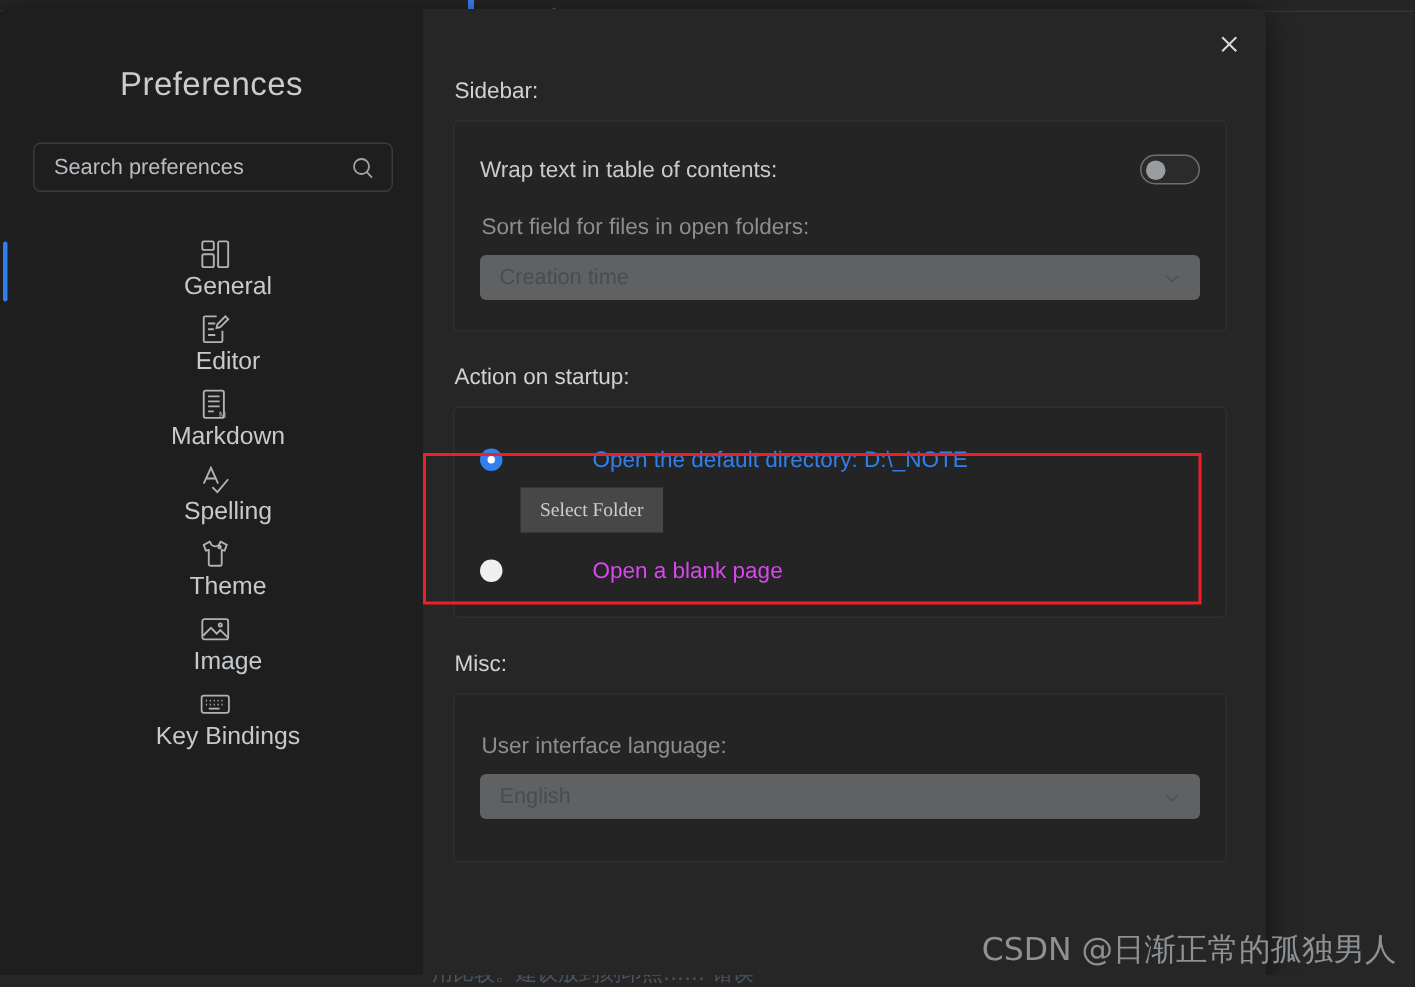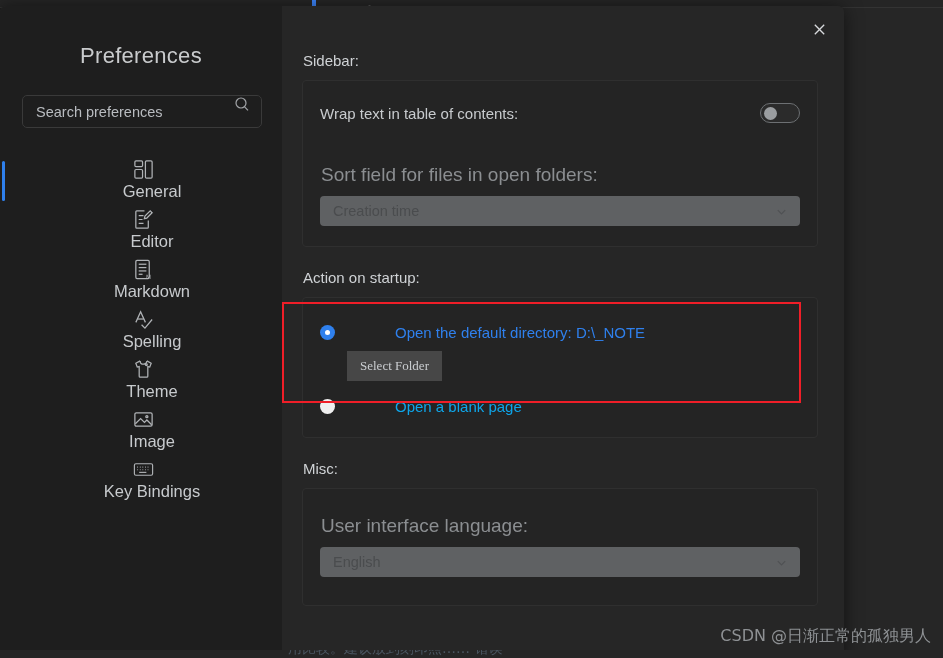--- a/index.html
+++ b/index.html
@@ -69,21 +69,21 @@
     font-size: 22px;
     font-weight: 400;
     padding-top: 37px;
     letter-spacing: 0.3px;
   }
   .search-wrap {
     margin: 26px 20px 0 22px;
     height: 33px;
     border: 1px solid #3a3a3a;
     border-radius: 5px;
-    display: flex; 
+    display: flex; align-items: center;
     padding: 0 11px 0 13px;
     background: #1e1e1e;
   }
   .search-input {
     flex: 1; background: transparent; border: none; outline: none;
     color: #b9bcc0; font-size: 14.5px; font-family: "Liberation Sans", sans-serif;
   }
   .search-input::placeholder { color: #b9bcc0; opacity: 1; }
   .search-icon { width: 16px; height: 16px; flex: 0 0 16px; opacity: .85; }
 
@@ -140,42 +140,42 @@
     width: 40px; height: 20px; border-radius: 10px;
     border: 1px solid #6d7073; background: #2b2b2b;
     position: relative; cursor: pointer; flex: 0 0 40px;
   }
   .toggle .knob {
     position: absolute; left: 3px; top: 3px;
     width: 13px; height: 13px; border-radius: 50%;
     background: #9a9da0;
   }
 
-  .field-label { color: #8b8e91; font-size: 19px; margin: 41px 0 10px 1px; }
+  .field-label { color: #8b8e91; font-size: 15px; margin: 20px 0 10px 1px; }
   .select {
     height: 30px; width: 100%;
     background: #5f6163; border: none; border-radius: 4px;
     display: flex; align-items: center; justify-content: space-between;
     padding: 0 12px 0 13px;
     color: #4a4c4e; font-size: 14.5px;
     cursor: pointer;
   }
   .select .chev { opacity: .75; display: flex; }
 
   .radio-row { display: flex; align-items: center; gap: 48px; }
   .radio {
     width: 15px; height: 15px; border-radius: 50%;
     flex: 0 0 15px; margin-right: 12px;
     display: flex; align-items: center; justify-content: center;
   }
   .radio.on { background: #2f80ed; }
   .radio.on .dot { width: 5px; height: 5px; border-radius: 50%; background: #fff; }
   .radio.off { background: #efefef; }
   .radio-label { font-size: 15px; color: #2f80ed; }
-  .radio-label.dim { color: #0ea5e9; }
+  .radio-label.dim { color: #d946ef; }
 
   .select-folder-btn {
     margin: 10px 0 0 27px;
     background: #474747;
     border: none; border-radius: 0;
     color: #cbced1; font-size: 13px;
     padding: 7px 13px;
     cursor: pointer;
     font-family: Liberation Serif, serif;
   }
@@ -185,21 +185,21 @@
     position: absolute;
     left: 282px; top: 302px;
     width: 519px; height: 101px;
     border: 2px solid #f01e28;
     pointer-events: none;
     z-index: 30;
   }
 
   .watermark {
     position: absolute; right: 12px; bottom: 11px;
-    color: #8e9194; font-size: 16px;
+    color: #8e9194; font-size: 21px;
     font-family: "DejaVu Sans", sans-serif;
     z-index: 25;
     white-space: nowrap;
   }
 </style>
 </head>
 <body>
 
 <div id="app">
 

